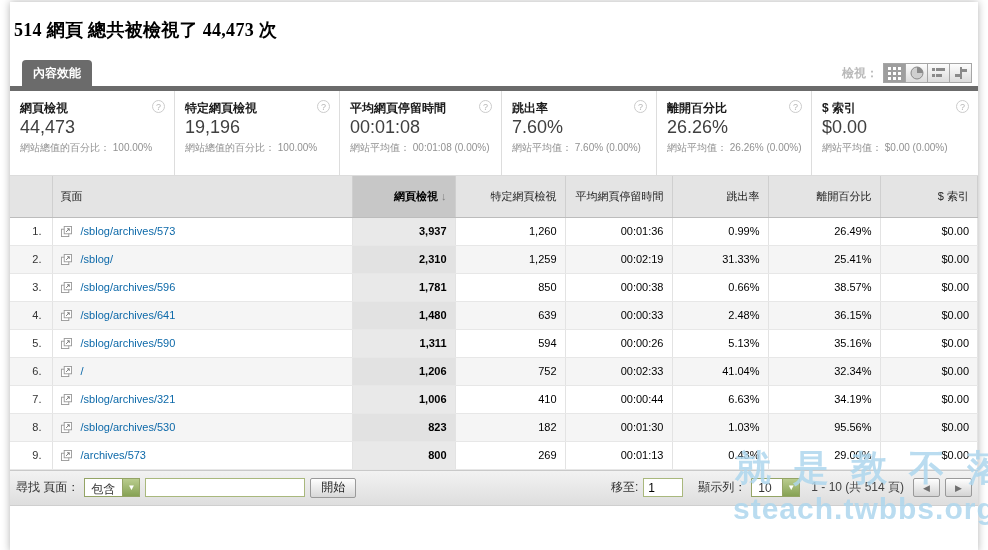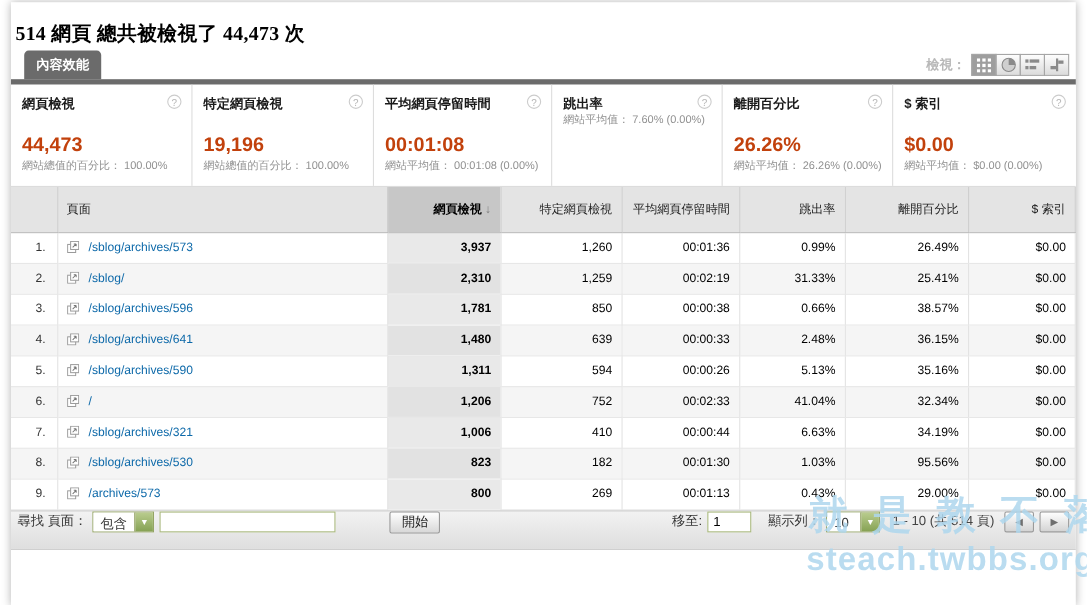--- a/index.html
+++ b/index.html
@@ -14,21 +14,21 @@
     background:#fff; box-shadow:0 0 8px rgba(0,0,0,.30);
   }
   
   .report-title {
     padding:16px 4px 4px 4px;
     font-size:18px; font-weight:bold; color:#000;
     font-family:"Liberation Serif","DejaVu Serif",serif;
     letter-spacing:.3px;
   }
   
-  .tabbar { position:relative; height:26px; }
+  .tabbar { position:relative; height:26px; margin-top:14px; }
   .tab {
     position:absolute; left:12px; bottom:0;
     background:#6b6b6b; color:#fff; font-size:12px; font-weight:bold;
     padding:5px 11px 4px; border-radius:4px 4px 0 0; cursor:pointer;
   }
   .view-switcher { position:absolute; right:6px; bottom:3px; display:flex; align-items:center; gap:4px; }
   .view-label { color:#b9b9b9; font-size:12px; font-weight:bold; margin-right:2px; }
   .view-btns { display:flex; }
   .view-btn {
     width:23px; height:20px; border:1px solid #a6a6a6; margin-left:-1px;
@@ -44,21 +44,21 @@
     min-height:84px; position:relative;
   }
   .scorecard:last-child { border-right:none; }
   .sc-head { display:flex; justify-content:space-between; align-items:flex-start; }
   .sc-title { font-size:12px; font-weight:bold; color:#1a1a1a; }
   .help-icon {
     width:13px; height:13px; border:1px solid #ccc; border-radius:50%;
     color:#b5b5b5; font-size:9px; line-height:12px; text-align:center;
     flex:0 0 13px; margin-left:6px; cursor:pointer; background:#fff;
   }
-  .sc-value { font-size:18px; font-weight:bold; color:#c2410c; margin:18px 0 3px; }
+  .sc-value { font-size:18px; font-weight:normal; color:#404040; margin:0 0 3px; }
   .sc-sub { font-size:10px; color:#919191; line-height:1.4; }
   .sc-w1{width:165px;} .sc-w2{width:165px;} .sc-w3{width:162px;}
   .sc-w4{width:155px;} .sc-w5{width:155px;} .sc-w6{flex:1;}
   
   table.report { width:100%; border-collapse:collapse; table-layout:fixed; }
   table.report th {
     background:#e4e4e4; font-size:11px; font-weight:normal; color:#222;
     padding:5px 8px; text-align:right; vertical-align:middle;
     border-right:1px solid #cfcfcf; border-bottom:1px solid #bcbcbc; height:41px;
     cursor:pointer;
@@ -75,40 +75,39 @@
   table.report td.cell-pv { font-weight:bold; background:#e9e9e9; }
   table.report tr:nth-child(even) td.cell-pv { background:#e2e2e2; }
   table.report td.cell-rank { color:#333; padding-right:10px; }
   table.report td.cell-page { text-align:left; }
   .page-link { color:#0d69a9; text-decoration:none; cursor:pointer; }
   .extlink-icon { display:inline-block; vertical-align:-2px; margin-right:6px; cursor:pointer; }
   
   .footerbar {
     height:36px; background:linear-gradient(#f2f2f2,#dedede);
     border-top:1px solid #c9c9c9; border-bottom:1px solid #cfcfcf;
-    display:flex; align-items:flex-start; padding:0 6px; gap:5px; font-size:12px; color:#333;
+    display:flex; align-items:center; padding:0 6px; gap:5px; font-size:12px; color:#333;
   }
   .fb-spacer { flex:1; }
   .combo { display:flex; height:19px; border:1px solid #94a465; background:#fff; cursor:pointer; }
   .combo-value { padding:2px 7px 0 6px; font-size:12px; background:#fff; min-width:30px; }
   .combo-btn {
     width:17px; background:linear-gradient(#b9cc8e,#86a254); border-left:1px solid #94a465;
     color:#fff; font-size:8px; line-height:18px; text-align:center;
   }
   .text-input {
     height:19px; border:1px solid #a9b87d; background:#fff; font-size:12px; padding:0 4px;
     font-family:"Liberation Sans","DejaVu Sans",sans-serif;
   }
   .search-input { width:160px; }
   .goto-input { width:40px; }
   .gray-btn {
     height:20px; border:1px solid #9a9a9a; background:linear-gradient(#fefefe,#d8d8d8);
     font-size:12px; padding:0 10px; cursor:pointer; color:#222; border-radius:2px;
     font-family:"Liberation Sans","DejaVu Sans",sans-serif;
-    margin-left:44px;
   }
   .pager-btn {
     width:27px; height:19px; border:1px solid #9a9a9a; border-radius:2px;
     background:linear-gradient(#fefefe,#d4d4d4); color:#6f6f6f; font-size:9px;
     cursor:pointer; line-height:16px;
   }
   .range-text { color:#444; margin:0 4px 0 6px; }
   
   .watermark { position:absolute; color:#aed7ee; font-weight:bold; pointer-events:none; white-space:nowrap; z-index:6; opacity:.85; }
   .wm-cjk { left:735px; top:444px; font-size:36px; letter-spacing:22px; }
@@ -203,20 +202,21 @@
           <span class="help-icon">?</span>
         </div>
       <div class="sc-value">00:01:08</div>
       <div class="sc-sub">網站平均值： 00:01:08 (0.00%)</div>
     </div>
     <div class="scorecard sc-w4">
       <div class="sc-head">
           <span class="sc-title">跳出率</span>
           <span class="help-icon">?</span>
         </div>
+      <div class="sc-value">7.60%</div>
       <div class="sc-sub">網站平均值： 7.60% (0.00%)</div>
     </div>
     <div class="scorecard sc-w5">
       <div class="sc-head">
           <span class="sc-title">離開百分比</span>
           <span class="help-icon">?</span>
         </div>
       <div class="sc-value">26.26%</div>
       <div class="sc-sub">網站平均值： 26.26% (0.00%)</div>
     </div>

